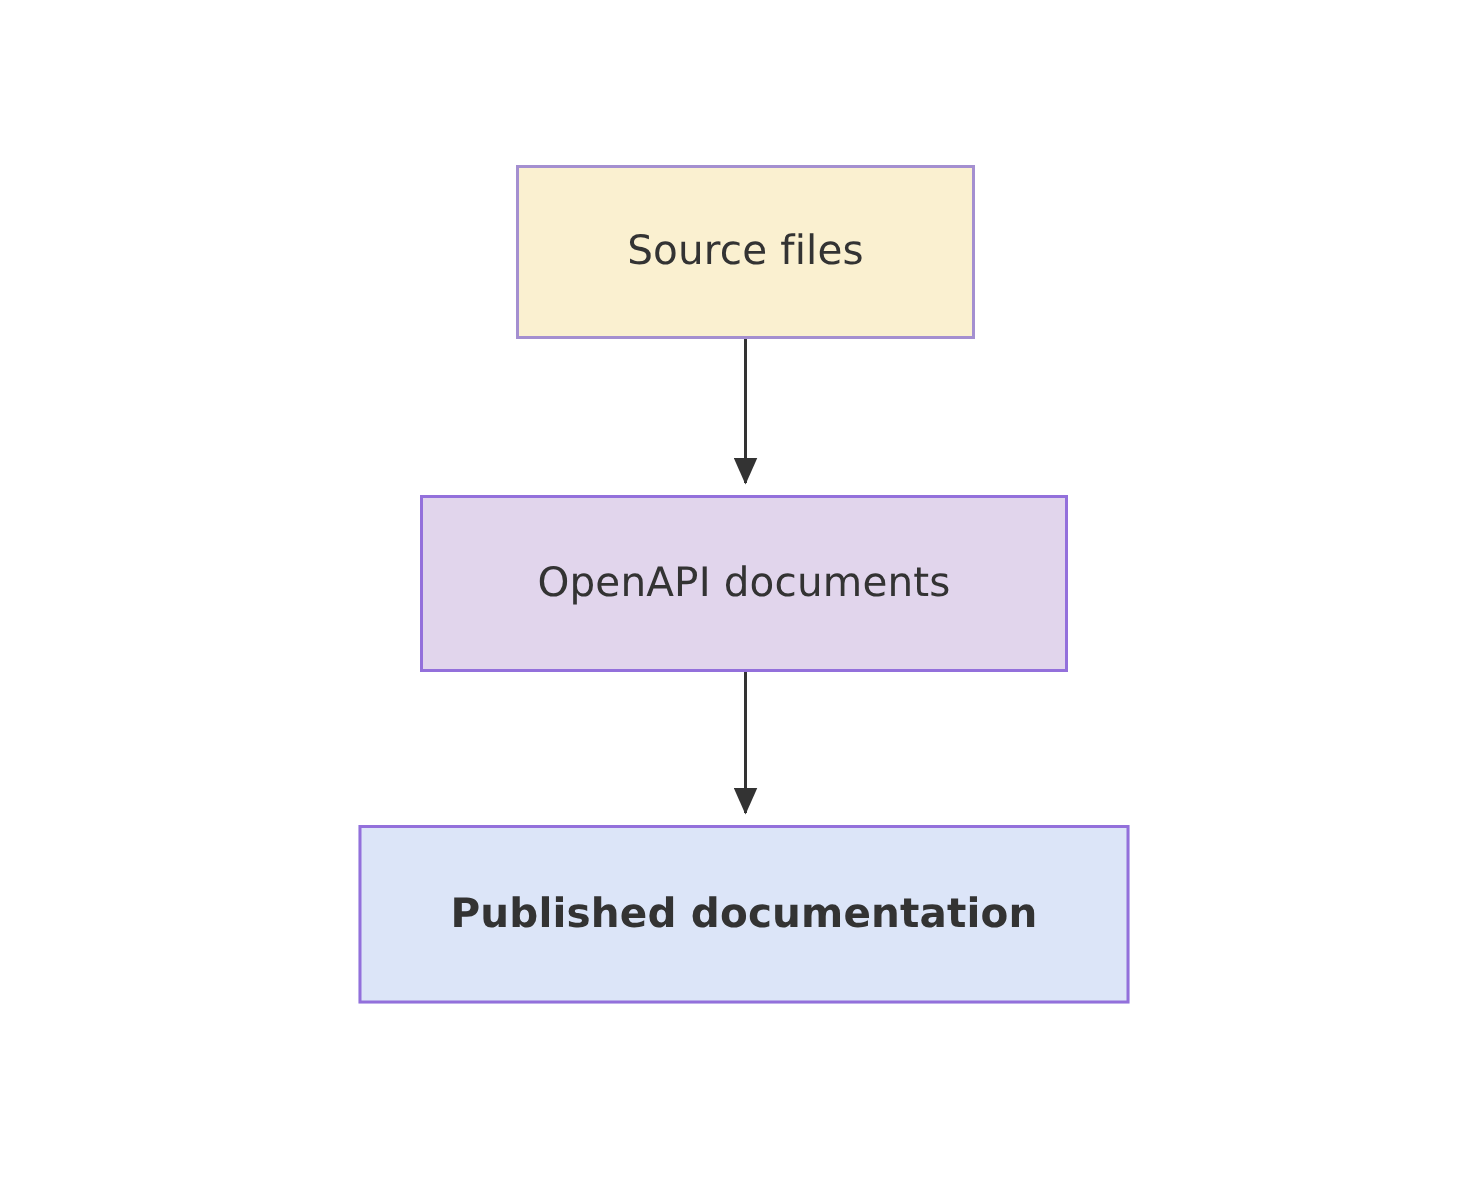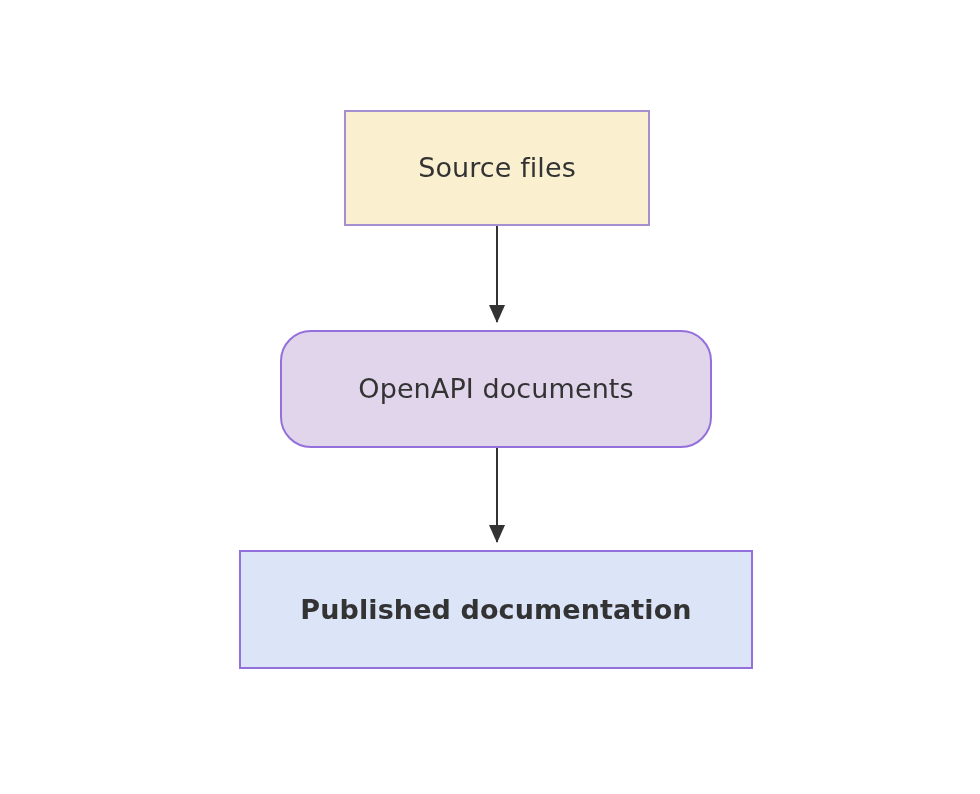--- a/index.html
+++ b/index.html
@@ -44,21 +44,20 @@
     top: 110px;
     width: 306px;
     height: 116px;
   }
   
   #node-openapi-documents {
     left: 280px;
     top: 330px;
     width: 432px;
     height: 118px;
-    border-radius: 31px;
   }
   
   #node-published-documentation {
     left: 239px;
     top: 550px;
     width: 514px;
     height: 119px;
   }
   #edges-layer {
     position: absolute;

